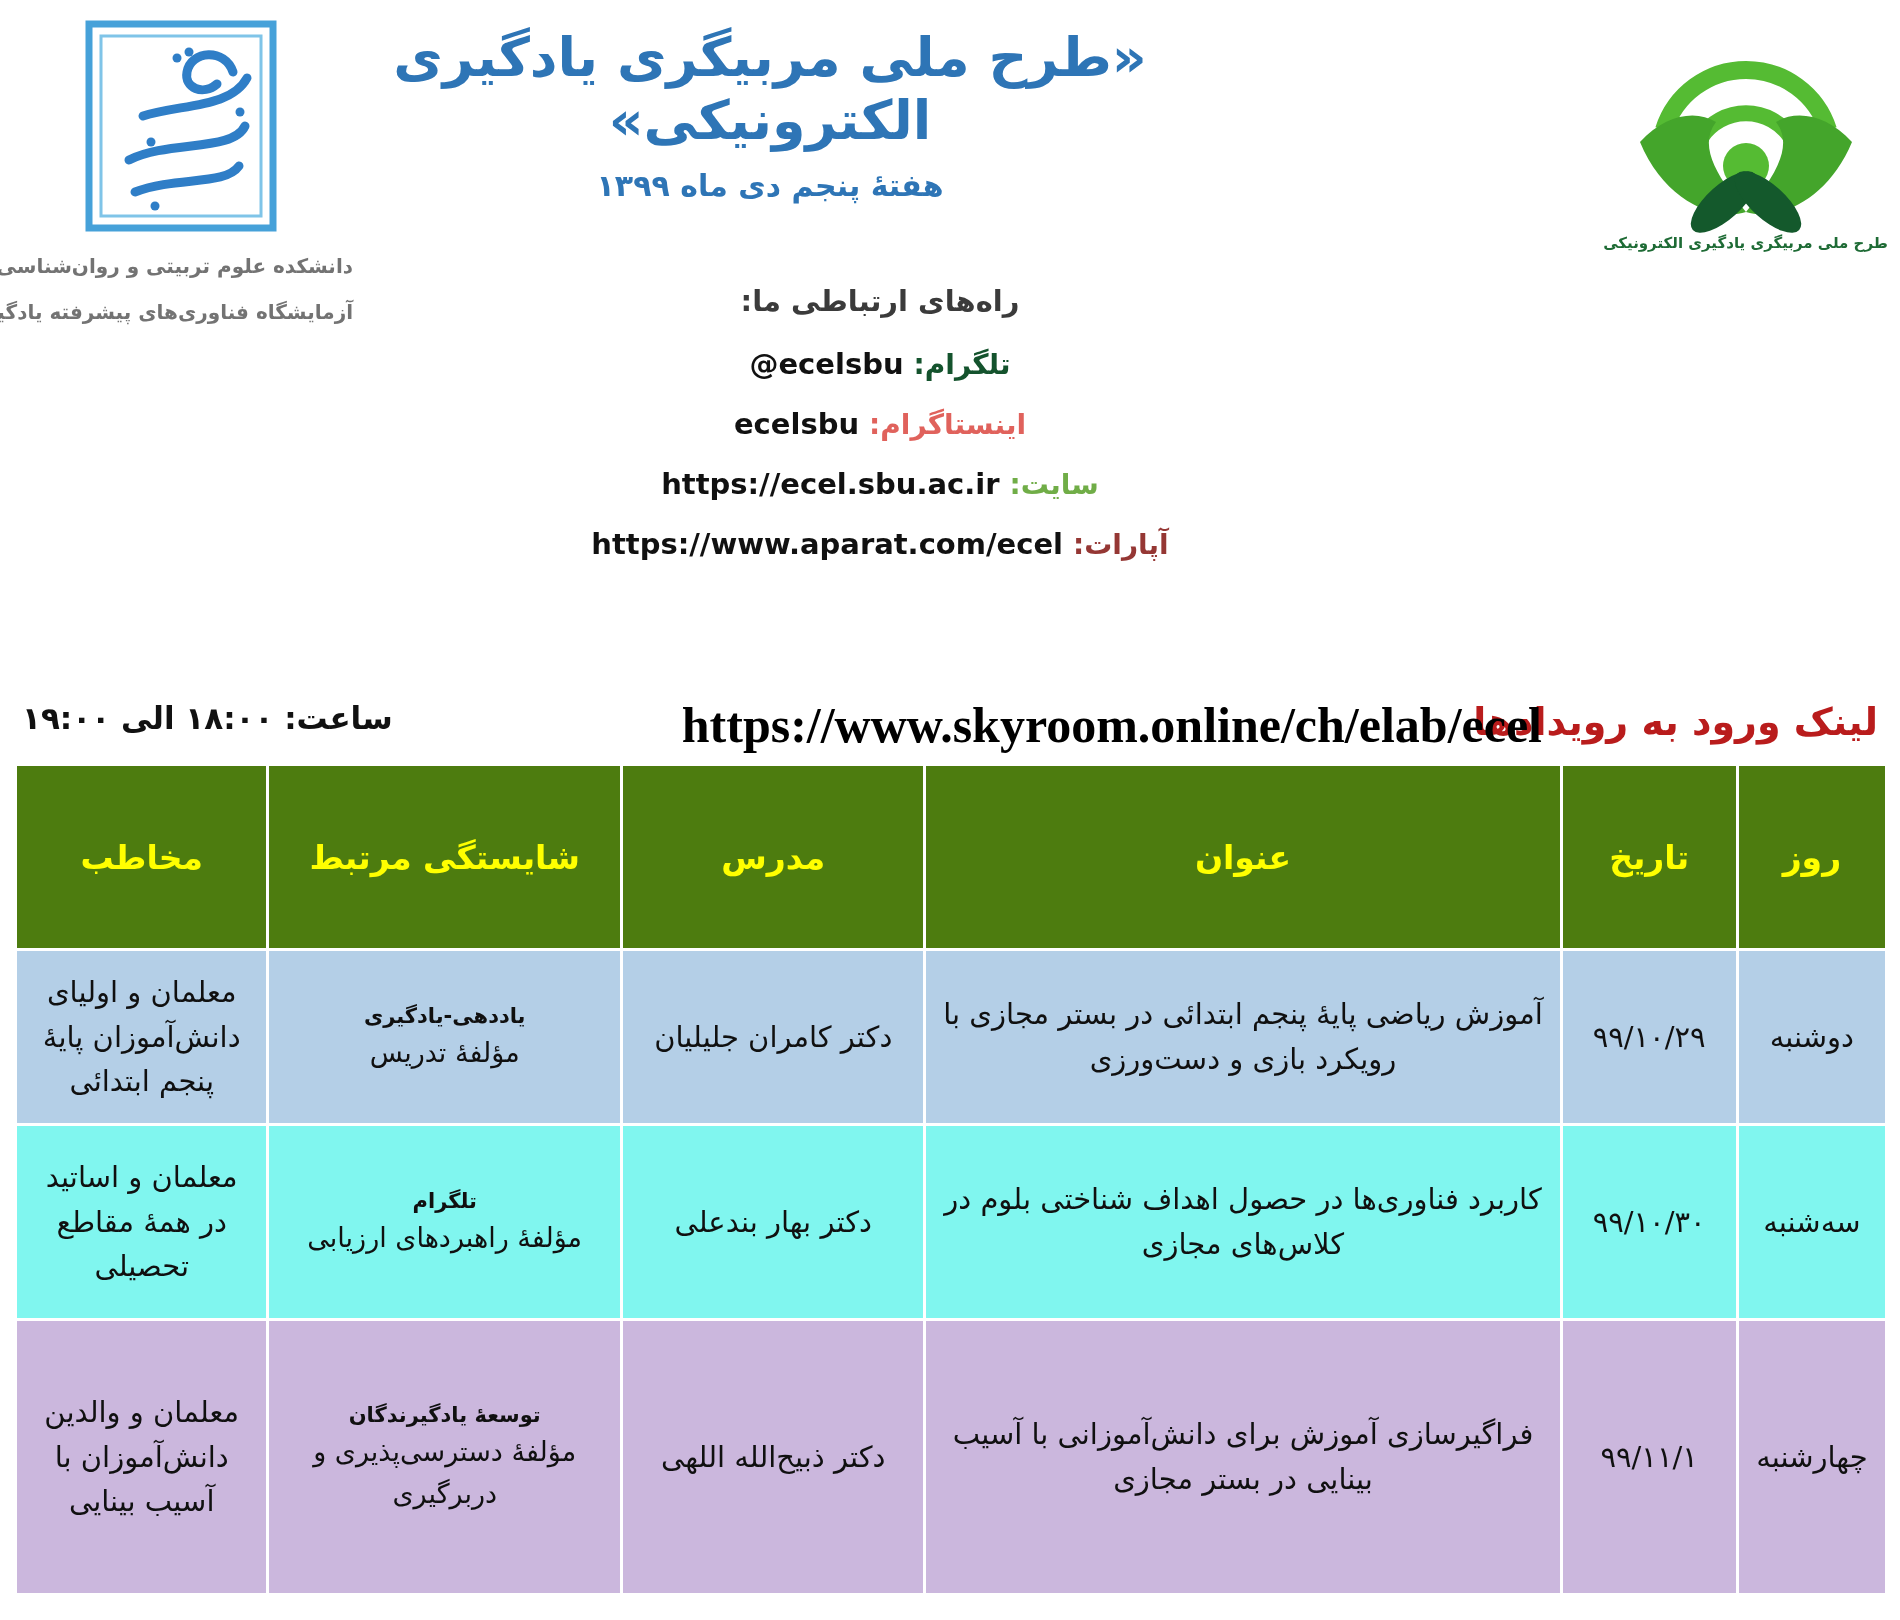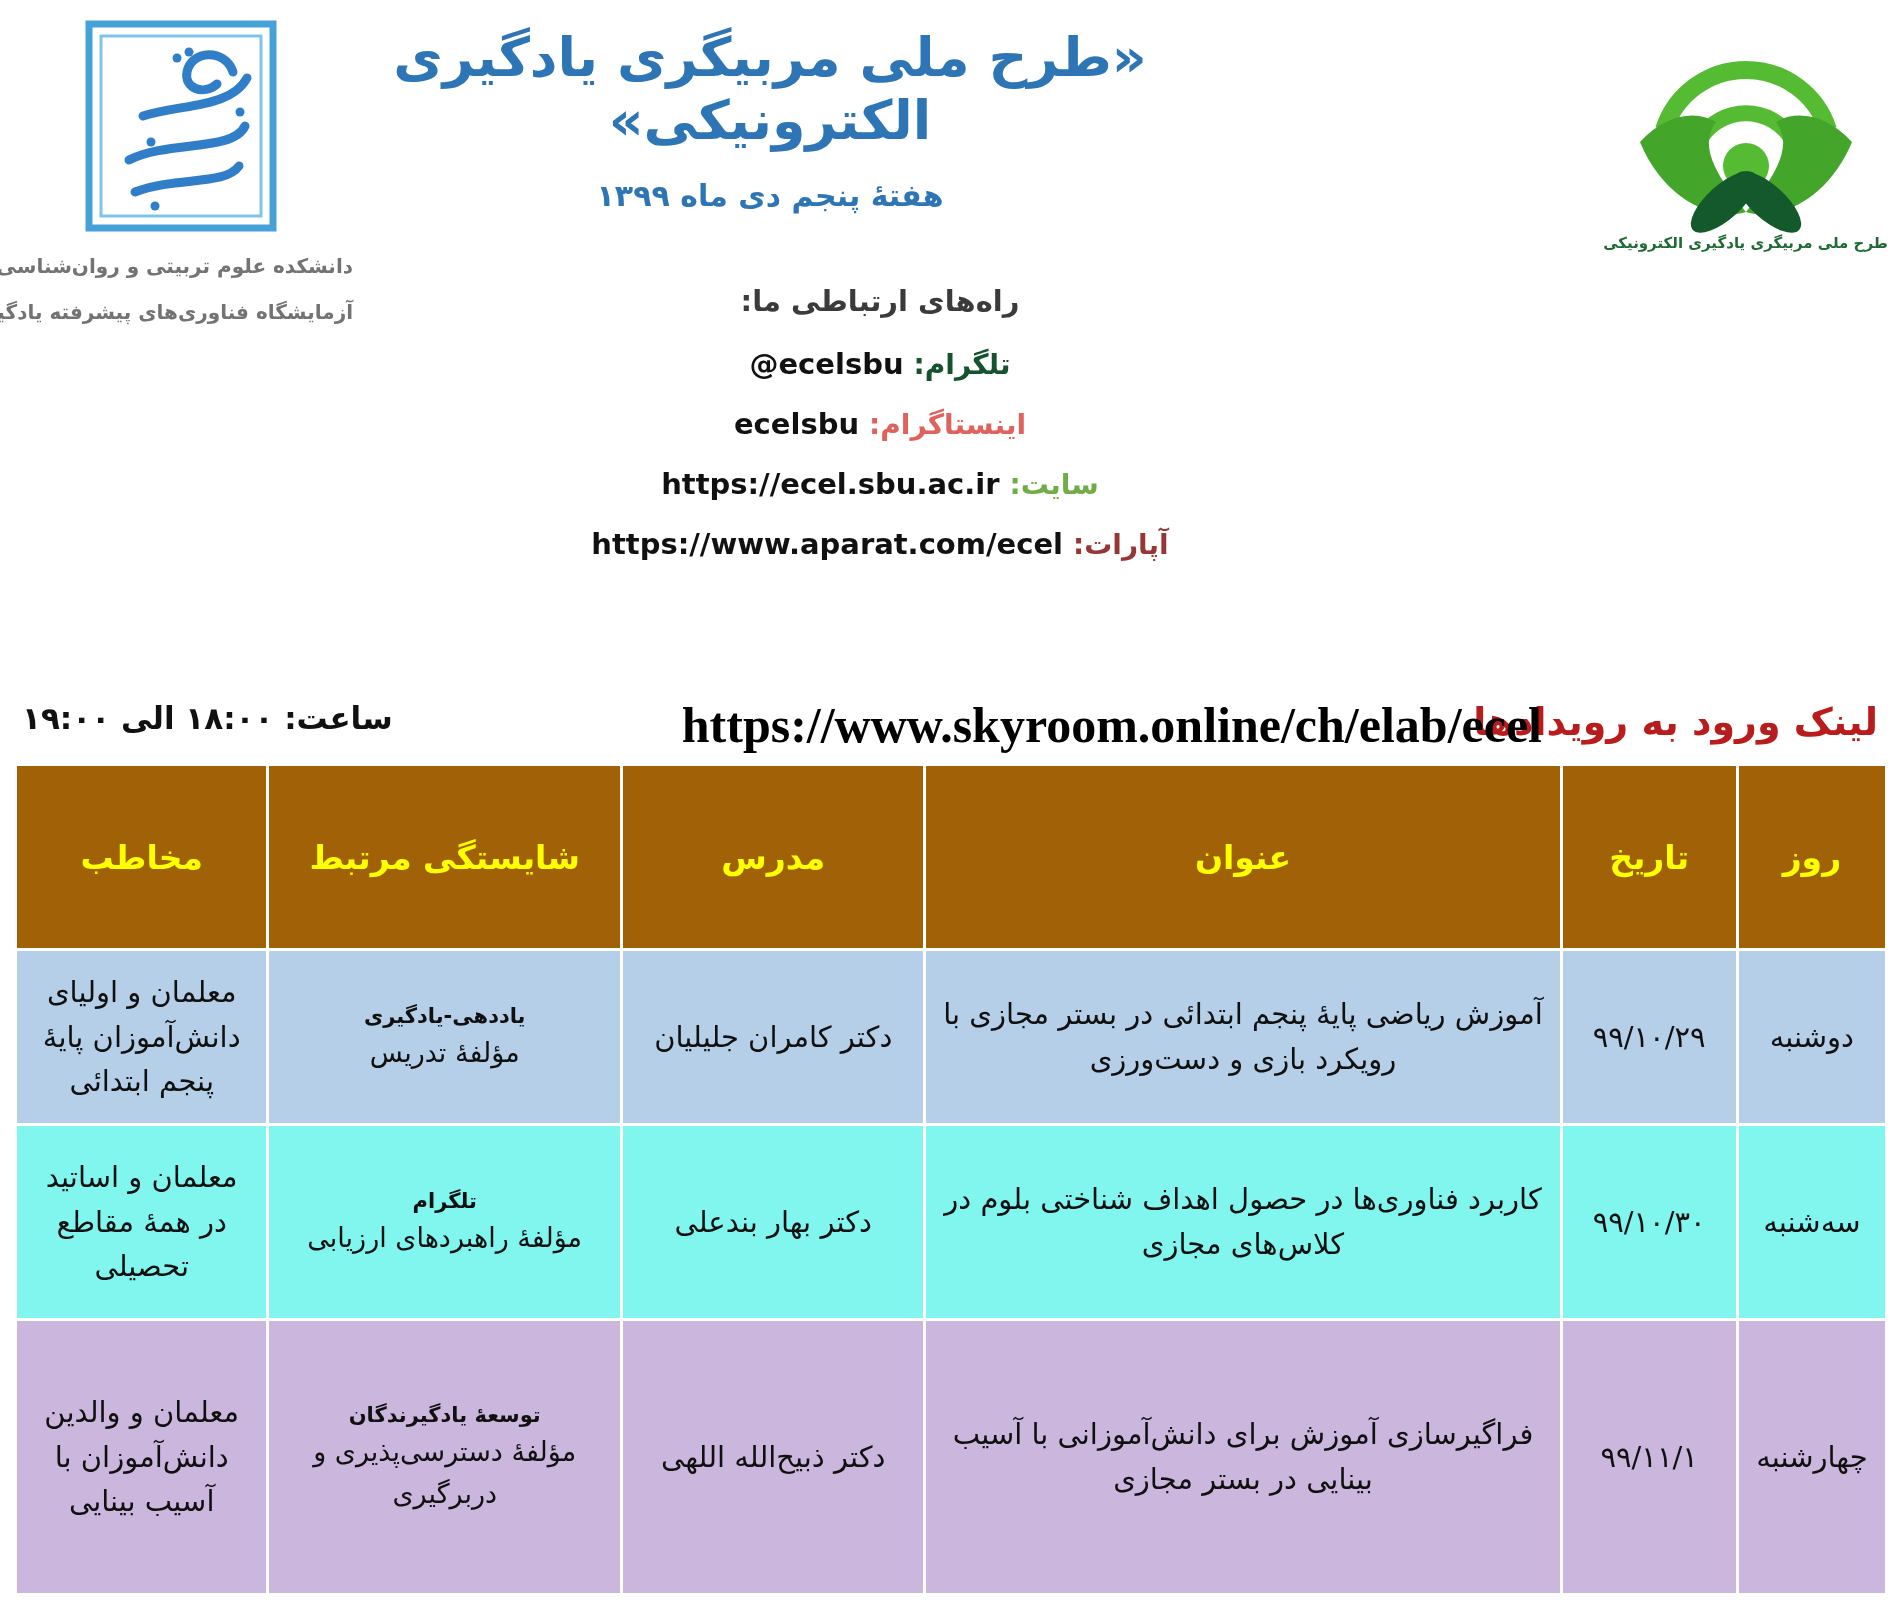--- a/index.html
+++ b/index.html
@@ -8,21 +8,21 @@
   body { position:relative; overflow:hidden; }
 
   
   .sbu-block { position:absolute; top:20px; left:8px; width:345px; text-align:center; }
   .sbu-logo { width:192px; height:212px; display:block; margin:0 auto; }
   .sbu-line { direction:rtl; font-weight:bold; color:#737373; font-size:20px; margin-top:22px; white-space:nowrap; }
 
   
   .title-block { position:absolute; top:26px; left:365px; width:810px; text-align:center; direction:rtl; }
   .main-title { color:#2E75B6; font-weight:bold; font-size:54px; letter-spacing:0; }
-  .subtitle   { color:#2E75B6; font-weight:bold; font-size:30px; margin-top:26px; }
+  .subtitle   { color:#2E75B6; font-weight:bold; font-size:30px; margin-top:16px; }
 
   
   .ecel-block { position:absolute; top:14px; left:1598px; width:295px; text-align:center; }
   .ecel-logo { width:240px; height:220px; display:block; margin:0 auto; }
   .ecel-caption { direction:rtl; color:#1E6B35; font-weight:bold; font-size:15px; margin-top:0; white-space:nowrap; }
 
   
   .contact-block { position:absolute; top:284px; left:510px; width:740px; text-align:center; direction:rtl; }
   .contact-heading { color:#3B3B3B; font-weight:bold; font-size:29px; margin-bottom:16px; }
   .contact-row { height:60px; display:flex; align-items:center; justify-content:center; gap:10px; direction:rtl; }
@@ -36,21 +36,21 @@
   
   .events-row { position:absolute; top:694px; left:0; width:1900px; height:56px; }
   .events-label { position:absolute; right:22px; top:6px; direction:rtl; font-weight:bold; font-size:38px; color:#b91c1c; white-space:nowrap; }
   .events-url { position:absolute; right:358px; top:2px; font-family:"Liberation Serif","DejaVu Serif",serif;
                 font-weight:bold; font-size:50px; color:#000; white-space:nowrap; }
   .events-time { position:absolute; left:22px; top:6px; direction:rtl; font-weight:bold; font-size:31px; color:#111; white-space:nowrap; }
 
   
   .schedule-table { position:absolute; top:763px; left:14px; width:1874px;
      border-collapse:separate; border-spacing:3px; direction:rtl; background:#ffffff; table-layout:fixed; }
-  .schedule-table th { background:#a16207; color:#FFFF00; font-weight:bold; font-size:33px;
+  .schedule-table th { background:#4d7c0f; color:#FFFF00; font-weight:bold; font-size:33px;
      height:182px; text-align:center; vertical-align:middle; }
   .schedule-table td { text-align:center; vertical-align:middle; color:#101010;
      font-size:29px; line-height:1.55; padding:8px 14px; font-weight:500; }
   .col-day  { width:146px; } .col-date { width:173px; } .col-title{ width:632px; }
   .col-inst { width:300px; } .col-comp { width:350px; } .col-aud  { width:249px; }
   tr.row-1 td { background:#B4CFE7; height:172px; }
   tr.row-2 td { background:#80F6EF; height:192px; }
   tr.row-3 td { background:#CBB7DD; height:272px; }
   .comp-main { font-weight:bold; font-size:21px; display:block; }
   .comp-sub  { font-size:27px; display:block; }

